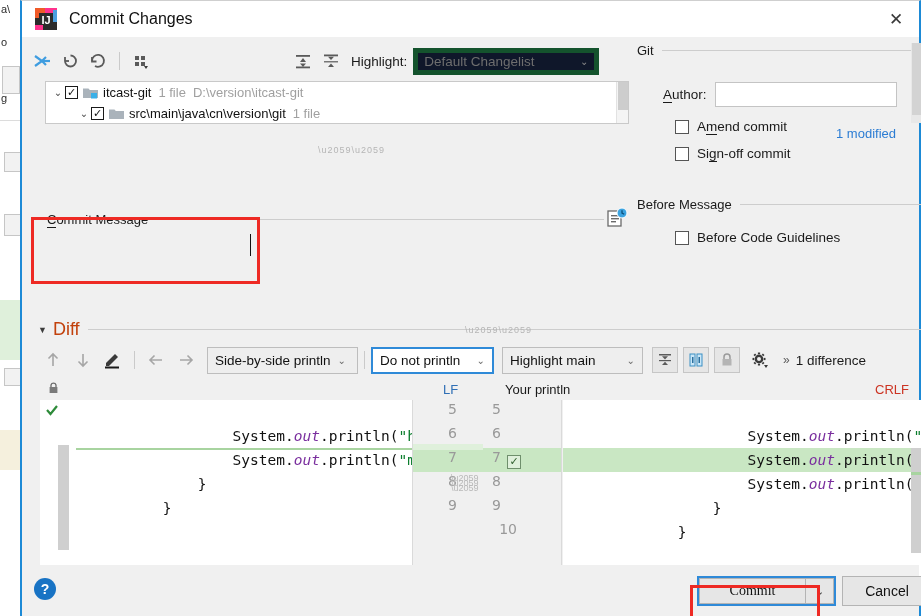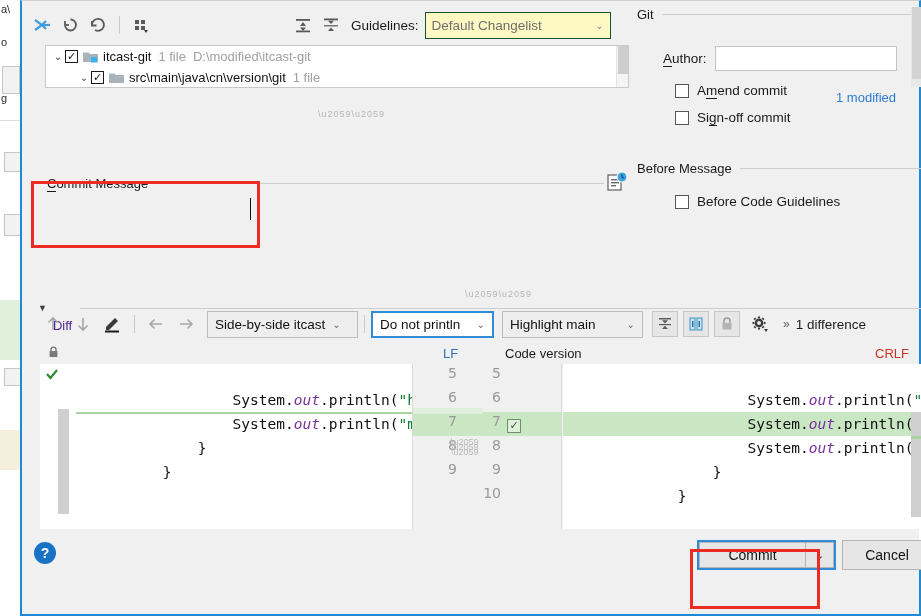--- a/index.html
+++ b/index.html
@@ -61,21 +61,21 @@
   }
   .tbicon{
     width:28px;height:28px;display:flex;align-items:center;justify-content:center;
     cursor:default;
   }
   .tb-sep{ width:1px;height:18px;background:#cacaca;margin:0 7px; }
   #changelist-label{
     font-size:13.5px;color:#1a1a1a;margin-left:6px;margin-right:6px;white-space:nowrap;
   }
   #changelist-combo{
-    width:186px;height:27px;border:1px solid #14532d;background:#fef9c3;
+    width:186px;height:27px;border:5px solid #14532d;background:#0f172a;
     display:flex;align-items:center;padding:0 6px;font-size:13.5px;color:#6e6e6e;
     cursor:default;
   }
   #changelist-combo .cl-val{flex:1;white-space:nowrap;overflow:hidden;}
   #changelist-combo .cl-arrow{color:#8a8a8a;font-size:10px;}
 
   
   #tree-box{
     position:absolute; left:23px; top:44px; width:584px; height:43px;
     background:#ffffff; border:1px solid #c9c9c9; overflow:hidden;
@@ -144,21 +144,21 @@
   .chk-lbl{font-size:13.5px;color:#1a1a1a;white-space:nowrap;}
   .chk-lbl u{text-decoration:none;border-bottom:1px solid #1a1a1a;}
   #rp-scroll{
     position:absolute;right:-1px;top:0;width:13px;height:80px;background:#e8e8e8;
   }
   #rp-scroll .thumb{position:absolute;left:1px;top:0;width:11px;height:72px;background:#d3d3d3;}
 
   
   #diff-head{position:absolute;left:16px;top:282px;display:flex;align-items:center;width:885px;}
   #diff-caret{color:#3c3c3c;font-size:9px;margin-right:6px;cursor:default;}
-  #diff-label{font-size:13px;color:#4c1d95;margin-top:35px;}
+  #diff-label{font-size:18px;color:#c2410c;}
   #diff-rule{flex:1;height:1px;background:#cdcdcd;margin-left:8px;margin-right:2px;}
   #grip2{position:absolute;left:443px;top:288px;color:#b5b5b5;font-size:9px;letter-spacing:1px;}
 
   #diff-toolbar{position:absolute;left:16px;top:306px;height:34px;display:flex;align-items:center;}
   .dt-ico{width:30px;height:30px;display:flex;align-items:center;justify-content:center;cursor:default;}
   .dt-sep{width:1px;height:18px;background:#cacaca;margin:0 6px;}
   .combo{
     height:27px;border:1px solid #bdbdbd;background:#eeeeee;display:flex;align-items:center;
     padding:0 7px;font-size:13.5px;color:#111;cursor:default;white-space:nowrap;
   }
@@ -212,20 +212,21 @@
   
   #bottombar{position:absolute;left:0;bottom:0;width:897px;height:52px;background:#f0f0f0;}
   #help-btn{
     position:absolute;left:12px;top:13px;width:22px;height:22px;border-radius:50%;
     background:#1873c4;color:#fff;font-size:14px;display:flex;align-items:center;
     justify-content:center;cursor:default;font-weight:bold;
   }
   #commit-wrap{
     position:absolute;left:675px;top:11px;display:flex;align-items:stretch;height:30px;
     border:2px solid #2f8ad8;
+    font-family:Liberation Serif, serif;
   }
   #commit-btn{
     width:106px;background:#e6e6e6;border:1px solid #b4b4b4;border-right:none;
     display:flex;align-items:center;justify-content:center;font-size:14px;color:#111;cursor:default;
   }
   #commit-arrow{
     width:29px;background:#e6e6e6;border:1px solid #b4b4b4;
     display:flex;align-items:center;justify-content:center;font-size:11px;color:#3a3a3a;cursor:default;
   }
   #cancel-btn{
@@ -249,20 +250,36 @@
   <div class="bgline" style="left:0;top:120px;width:20px;height:1px;"></div>
   <div class="bgbox" style="left:4px;top:152px;width:18px;height:20px;"></div>
   <div class="bgbox" style="left:4px;top:214px;width:18px;height:22px;"></div>
   <div class="bgline" style="left:0;top:300px;width:20px;height:60px;background:#dff0db;"></div>
   <div class="bgbox" style="left:4px;top:368px;width:18px;height:18px;"></div>
   <div class="bgline" style="left:0;top:430px;width:20px;height:40px;background:#f5f0dd;"></div>
 </div>
 
 <div id="dlg">
 
+  <div id="titlebar">
+    <div id="ij-logo">
+      <svg width="22" height="22" viewBox="0 0 22 22">
+        <rect x="0" y="0" width="22" height="22" fill="#2b2b2b"></rect>
+        <rect x="0" y="0" width="10" height="5" fill="#f05a28"></rect>
+        <rect x="10" y="0" width="12" height="5" fill="#ff318c"></rect>
+        <rect x="0" y="17" width="8" height="5" fill="#ff318c"></rect>
+        <rect x="8" y="17" width="14" height="5" fill="#2b2b2b"></rect>
+        <rect x="0" y="0" width="4" height="10" fill="#f05a28"></rect>
+        <rect x="18" y="2" width="4" height="12" fill="#4b9fe0"></rect>
+        <text x="11" y="16" font-size="11" fill="#ffffff" text-anchor="middle" font-family="Liberation Sans, sans-serif" font-weight="bold">IJ</text>
+      </svg>
+    </div>
+    <div id="title-text">Commit Changes</div>
+    <div id="close-btn">✕</div>
+  </div>
 
   <div id="content">
 
     <div id="tree-toolbar">
       <div class="tbicon">
         <svg width="20" height="18" viewBox="0 0 20 18">
           <path d="M3 4 L10 9 L3 14" stroke="#3f9de0" stroke-width="2.2" fill="none"></path>
           <path d="M18 9 L11 9" stroke="#3f9de0" stroke-width="2.2" fill="none"></path>
           <path d="M14 5 L10 9 L14 13" stroke="#3f9de0" stroke-width="2.2" fill="none"></path>
         </svg>
@@ -299,40 +316,40 @@
         </svg>
       </div>
       <div class="tbicon">
         <svg width="20" height="18" viewBox="0 0 20 18">
           <rect x="3" y="2.5" width="14" height="1.8" fill="#5a5a5a"></rect>
           <path d="M10 8 L13 4.8 L7 4.8 Z" fill="#5a5a5a"></path>
           <rect x="3" y="9.2" width="14" height="1.2" fill="#5a5a5a"></rect>
           <path d="M10 11.5 L13 15 L7 15 Z" fill="#5a5a5a"></path>
         </svg>
       </div>
-      <div id="changelist-label">Guidelines:</div>
+      <div id="changelist-label">Highlight:</div>
       <div id="changelist-combo">
         <span class="cl-val">Default Changelist</span>
         <span class="cl-arrow">⌄</span>
       </div>
     </div>
 
     <div id="tree-box">
       <div class="tree-row" style="padding-left:5px;">
         <span class="tw-arrow">⌄</span>
         <span class="tw-check">✓</span>
         <span class="folder-ico">
           <svg width="15" height="12" viewBox="0 0 15 12">
             <path d="M0 1.5 L5.5 1.5 L6.8 3 L15 3 L15 11 L0 11 Z" fill="#aab3bb"></path>
             <rect x="8" y="6" width="6" height="5.5" fill="#3ab0e8"></rect>
           </svg>
         </span>
         <span class="tname">itcast-git</span>
         <span class="tmeta">1 file</span>
-        <span class="tmeta">D:\modified\itcast-git</span>
+        <span class="tmeta">D:\version\itcast-git</span>
       </div>
       <div class="tree-row" style="padding-left:31px;">
         <span class="tw-arrow">⌄</span>
         <span class="tw-check">✓</span>
         <span class="folder-ico">
           <svg width="15" height="12" viewBox="0 0 15 12">
             <path d="M0 1.5 L5.5 1.5 L6.8 3 L15 3 L15 11 L0 11 Z" fill="#aab3bb"></path>
           </svg>
         </span>
         <span class="tname">src\main\java\cn\version\git</span>
@@ -419,21 +436,21 @@
         <svg width="18" height="18" viewBox="0 0 18 18">
             <path d="M3 9 L15 9 M7.5 4.5 L3 9 L7.5 13.5" stroke="#a6a6a6" stroke-width="1.6" fill="none"></path>
           </svg>
       </div>
       <div class="dt-ico">
         <svg width="18" height="18" viewBox="0 0 18 18">
             <path d="M3 9 L15 9 M10.5 4.5 L15 9 L10.5 13.5" stroke="#a6a6a6" stroke-width="1.6" fill="none"></path>
           </svg>
       </div>
       <div class="combo" style="margin-left:6px;width:151px;">
-        <span>Side-by-side itcast</span>
+        <span>Side-by-side println</span>
         <span class="arw">⌄</span>
       </div>
       <div class="dt-sep"></div>
       <div class="combo focus" style="width:123px;">
         <span style="flex:1">Do not println</span>
         <span class="arw">⌄</span>
       </div>
       <div class="combo" style="margin-left:8px;width:141px;">
         <span style="flex:1">Highlight main</span>
         <span class="arw">⌄</span>
@@ -481,21 +498,21 @@
     </div>
 
     <div id="diff-filehdr">
       <span id="hash-lock">
         <svg width="11" height="13" viewBox="0 0 11 13">
           <path d="M3 6 L3 4 A2.6 2.6 0 0 1 8 4 L8 6" stroke="#6a6a6a" stroke-width="1.3" fill="none"></path>
           <rect x="1.6" y="6" width="7.8" height="6" fill="#7a7a7a"></rect>
         </svg>
       </span>
       <span id="eol-lf">LF</span>
-      <span id="yourver">Code version</span>
+      <span id="yourver">Your println</span>
       <span id="eol-crlf">CRLF</span>
     </div>
 
     <div id="diff-area">
 
       <div class="pane" id="pane-left">
         <div style="position:absolute;left:0;top:0;width:100%;">
           <div class="codeline" style="padding-left:18px;">
             <span class="kw-sys">        System.</span><span class="kw-out">out</span><span class="kw-sys">.println(</span><span class="kw-str">"hel</span>
           </div>
@@ -530,21 +547,21 @@
         <div class="gutter-num" style="left:6px;top:25px;width:38px;">6</div>
         <div class="gutter-num" style="left:6px;top:49px;width:38px;">7</div>
         <div class="gutter-num" style="left:6px;top:73px;width:38px;">8</div>
         <div class="gutter-num" style="left:6px;top:97px;width:38px;">9</div>
 
         <div class="gutter-num" style="left:62px;top:1px;width:26px;">5</div>
         <div class="gutter-num" style="left:62px;top:25px;width:26px;">6</div>
         <div class="gutter-num" style="left:62px;top:49px;width:26px;">7</div>
         <div class="gutter-num" style="left:62px;top:73px;width:26px;">8</div>
         <div class="gutter-num" style="left:62px;top:97px;width:26px;">9</div>
-        <div class="gutter-num" style="left:62px;top:121px;width:26px;">10</div>
+        <div class="gutter-num" style="left:78px;top:121px;width:26px;">10</div>
 
         <div style="position:absolute;left:94px;top:53px;">
           <span class="accept-chk">✓</span>
         </div>
         <div style="position:absolute;left:38px;top:76px;color:#b9b9b9;font-size:9px;line-height:5px;">
           \u2059<br>\u2059<br>\u2059
         </div>
       </div>
 
       <div class="pane" id="pane-right">

